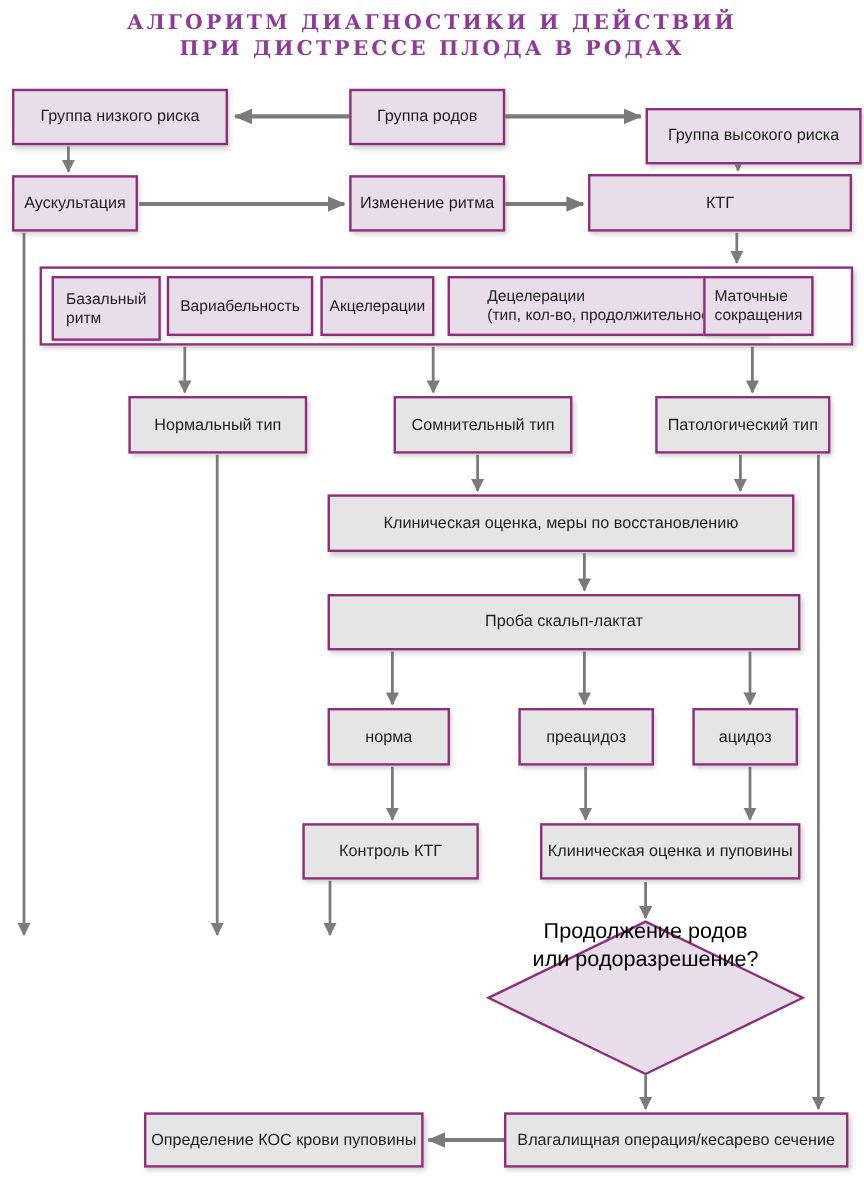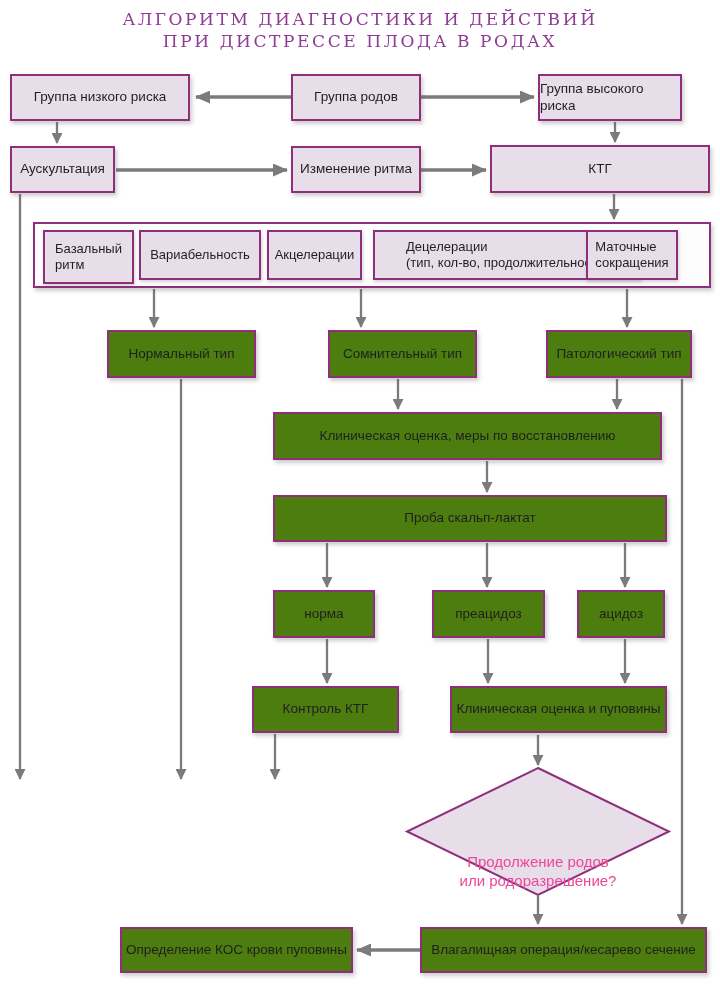--- a/index.html
+++ b/index.html
@@ -8,44 +8,44 @@
     width:720px;height:989px;
     background:#ffffff;
     font-family:"Liberation Sans", sans-serif;
     overflow:hidden;
   }
   .ttl{
     position:absolute;top:8px;left:0;width:720px;
     text-align:center;
     color:#8e3a96;
     font-family:"DejaVu Serif", serif;
-    font-size:17px;font-weight:400;
+    font-size:17px;font-weight:700;
     letter-spacing:2.6px;
     line-height:1.32;
   }
   .wires{position:absolute;left:0;top:0;}
   .node{
     position:absolute;
     box-sizing:border-box;
     border:2px solid #8e2f7c;
     display:flex;align-items:center;justify-content:center;
     text-align:left;
     font-size:13.5px;color:#1f1f1f;
     line-height:1.25;
     white-space:pre-line;
     box-shadow:2px 3px 4px rgba(90,90,90,0.30);
   }
   .lav{background:#e8dee9;}
-  .blu{background:#4d7c0f;}
+  .blu{background:#e5e5e5;}
   .outer{background:#fefdfe;}
   .inner{font-size:13px;box-shadow:1px 2px 3px rgba(90,90,90,0.25);}
   .diamond-label{
-    position:absolute;left:420px;top:838px;width:236px;height:66px;
+    position:absolute;left:420px;top:755px;width:236px;height:66px;
     display:flex;align-items:center;justify-content:center;
-    text-align:center;font-size:15px;color:#ec4899;line-height:1.3;
+    text-align:center;font-size:18px;color:#000000;line-height:1.3;
     white-space:pre-line;
   }
 </style>
 </head>
 <body>
 
 <div class="canvas">
 
   <svg class="wires" width="720" height="989" viewBox="0 0 720 989">
     <defs>
@@ -92,21 +92,21 @@
     <polygon points="538,768 669,831.5 538,895 407,831.5" fill="#e8dee9" stroke="#8e2f7c" stroke-width="2"></polygon>
   </svg>
 
   <div class="ttl">
     <div>АЛГОРИТМ ДИАГНОСТИКИ И ДЕЙСТВИЙ</div>
     <div>ПРИ ДИСТРЕССЕ ПЛОДА В РОДАХ</div>
   </div>
 
   <div class="node lav" style="left:10px;top:74px;width:180px;height:47px">Группа низкого риска</div>
   <div class="node lav" style="left:291px;top:74px;width:130px;height:47px">Группа родов</div>
-  <div class="node lav" style="left:538px;top:74px;width:144px;height:47px">Группа высокого риска</div>
+  <div class="node lav" style="left:538px;top:90px;width:180px;height:47px">Группа высокого риска</div>
 
   <div class="node lav" style="left:10px;top:146px;width:105px;height:47px">Аускультация</div>
   <div class="node lav" style="left:291px;top:146px;width:130px;height:47px">Изменение ритма</div>
   <div class="node lav" style="left:490px;top:145px;width:220px;height:48px">КТГ</div>
 
   <div class="node outer" style="left:33px;top:222px;width:678px;height:66px"></div>
   <div class="node lav inner" style="left:43px;top:230px;width:91px;height:54px">Базальный
 ритм</div>
   <div class="node lav inner" style="left:139px;top:230px;width:122px;height:50px">Вариабельность</div>
   <div class="node lav inner" style="left:267px;top:230px;width:95px;height:50px">Акцелерации</div>

